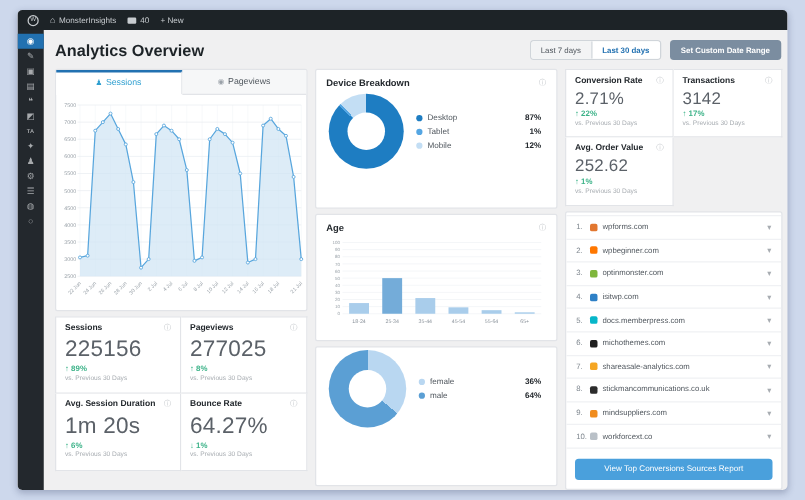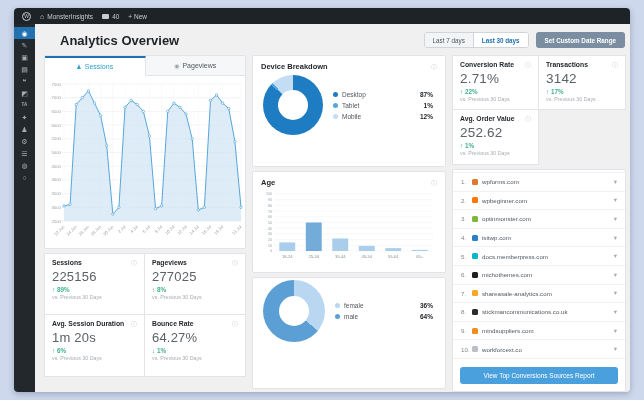--- a/index.html
+++ b/index.html
@@ -15,21 +15,21 @@
   .bubble::after{content:"";position:absolute;left:1px;bottom:-2px;border:2px solid transparent;border-top-color:#c8ccd0;border-left-width:1px;border-right-width:1px}
   
   .frame{display:flex;height:368px}
   .sidebar{width:21px;background:#23282d;padding-top:3px;display:flex;flex-direction:column;flex-shrink:0}
   .sb-item{height:12px;display:flex;align-items:center;justify-content:center;color:#a7aaad;font-size:7px;cursor:pointer}
   .sb-item.active{background:#2271b1;color:#fff}
   .sb-glyph{line-height:1}
   .sb-glyph.txt{font-size:4.5px;font-weight:bold;letter-spacing:.2px}
   .content{flex:1;padding:5px 4px 0 9px;display:flex;flex-direction:column;overflow:hidden}
   
-  .header-row{display:flex;align-items:center;justify-content:space-between;margin:3px 1px 7px 16px}
+  .header-row{display:flex;align-items:center;justify-content:space-between;margin:3px 1px 7px 0}
   .page-title{font-size:13px;font-weight:bold;color:#1d2327}
   .controls{display:flex;align-items:center;gap:7px}
   .seg{display:flex;border:1px solid #d0d5da;border-radius:3px;overflow:hidden;background:#fff}
   .seg-btn{font-size:6.3px;padding:3.5px 8px;background:#f3f4f5;color:#50575e;border:none;cursor:pointer;font-family:inherit}
   .seg-btn + .seg-btn{border-left:1px solid #d0d5da}
   .seg-btn.active{background:#fff;color:#2271b1;font-weight:bold}
   .custom-btn{font-size:6.3px;padding:4.5px 9px;background:#7b8da0;color:#fff;border:none;border-radius:3px;font-weight:bold;cursor:pointer;font-family:inherit}
   
   .grid{display:flex;gap:6px;flex:1}
   .col{display:flex;flex-direction:column;gap:4px}
@@ -45,21 +45,21 @@
   svg{display:block}
   svg text{font-family:"Liberation Sans","DejaVu Sans",sans-serif}
   
   .stats2{display:grid;grid-template-columns:1fr 1fr}
   .stat-card{background:#fff;border:1px solid #e2e4e8;padding:5px 7px;height:62px}
   .stats2 .stat-card:nth-child(even){border-left:none}
   .stats2 .stat-card:nth-child(n+3){border-top:none}
   .col3 .stat-card{height:55px}
   .stat-title{display:flex;justify-content:space-between;align-items:center;font-size:6.8px;font-weight:bold;color:#23282d}
   .info{color:#c3c7cb;font-size:6px;font-weight:normal;cursor:pointer;line-height:1}
-  .stat-value{font-size:13px;color:#5b6168;margin:3px 0 2px;letter-spacing:.2px}
+  .stat-value{font-size:18px;color:#5b6168;margin:3px 0 2px;letter-spacing:.2px}
   .col3 .stat-value{font-size:13.5px}
   .stat-change{font-size:6.3px;font-weight:bold;color:#3db389}
   .stat-sub{font-size:5.3px;color:#a7acb1;margin-top:1px}
   
   .p-title-row{display:flex;justify-content:space-between;align-items:center;padding:6px 8px 2px;font-size:7.5px;font-weight:bold;color:#23282d}
   .device-panel,.gender-panel{height:112px}
   .age-panel{height:102px}
   .donut-wrap{display:flex;align-items:center;gap:10px;padding:2px 10px 6px}
   .donut{width:60px;height:60px;border-radius:50%;position:relative;flex-shrink:0}
   .donut::after{content:"";position:absolute;inset:15px;background:#fff;border-radius:50%}

